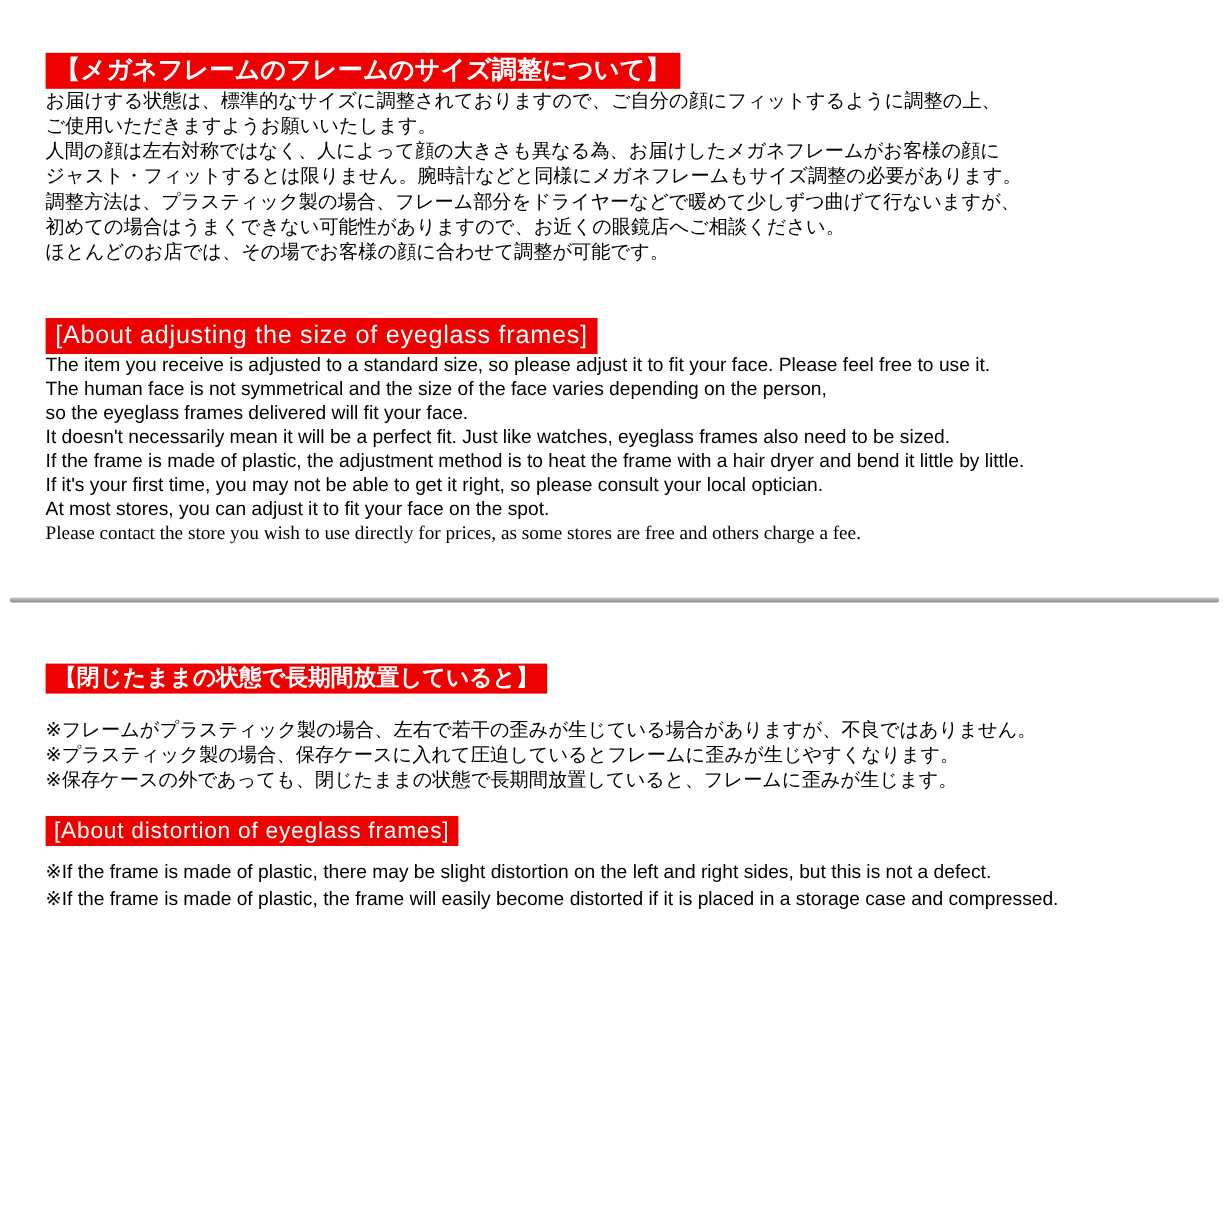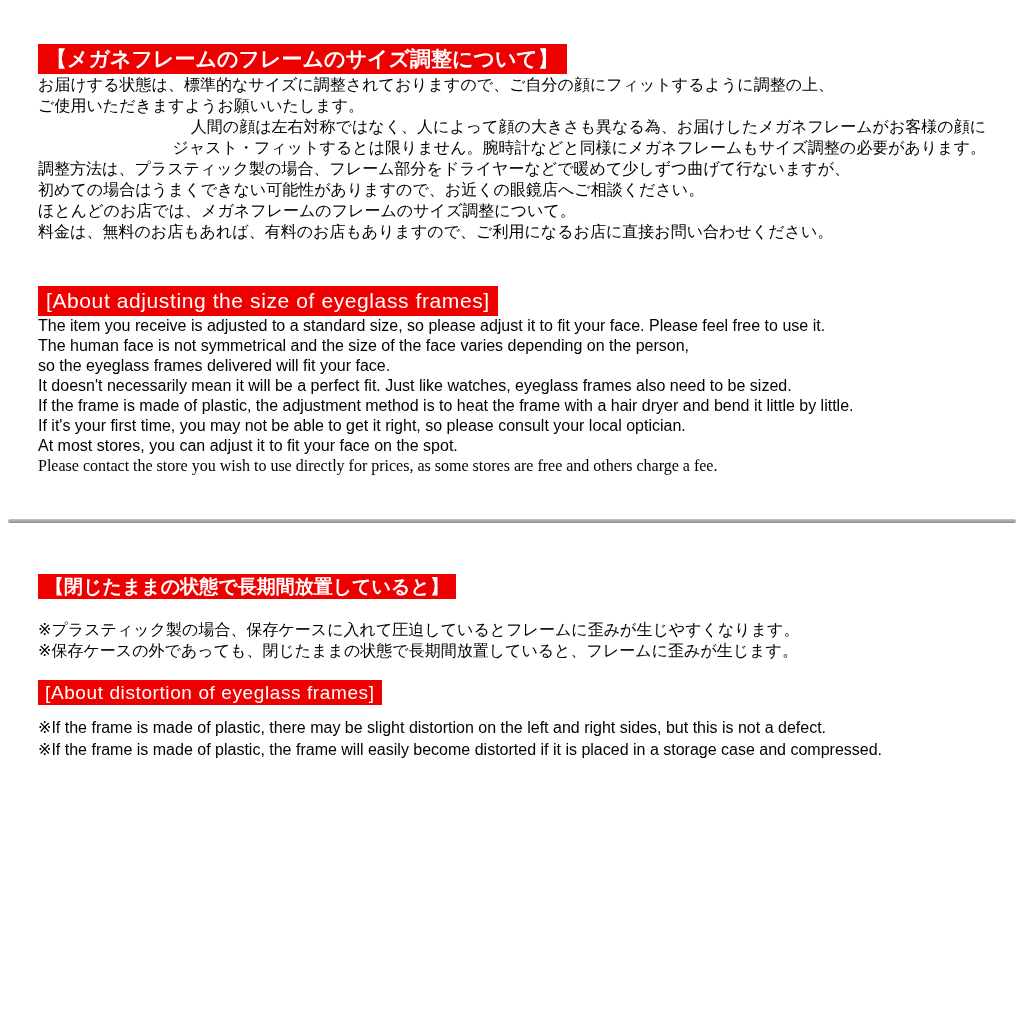--- a/index.html
+++ b/index.html
@@ -53,21 +53,21 @@
   }
   .ja-text {
     font-size: 16px;
     line-height: 21px;
   }
   .en-text {
     font-size: 16px;
     line-height: 20px;
   }
   .mt12 { margin-top: 12px; }
-  .mt18 { margin-top: 18px; text-align: right; }
+  .mt18 { margin-top: 18px; }
   .mt19 { margin-top: 19px; }
   .mt20 { margin-top: 20px; }
   .mt23 { margin-top: 23px; font-family: Liberation Serif, serif; }
   .mt25 { margin-top: 25px; }
   .mt26 { margin-top: 26px; }
   .mt44 { margin-top: 44px; }
   .mt51 { margin-top: 51px; }
   .divider {
     border: none;
     height: 4px;
@@ -91,22 +91,21 @@
     <div class="heading-row">
       <h2 class="red-heading h-lg">【メガネフレームのフレームのサイズ調整について】</h2>
     </div>
 
     <p class="body-text ja-text mt26">お届けする状態は、標準的なサイズに調整されておりますので、ご自分の顔にフィットするように調整の上、
 ご使用いただきますようお願いいたします。</p>
     <p class="body-text ja-text mt18">人間の顔は左右対称ではなく、人によって顔の大きさも異なる為、お届けしたメガネフレームがお客様の顔に
 ジャスト・フィットするとは限りません。腕時計などと同様にメガネフレームもサイズ調整の必要があります。</p>
     <p class="body-text ja-text mt20">調整方法は、プラスティック製の場合、フレーム部分をドライヤーなどで暖めて少しずつ曲げて行ないますが、
 初めての場合はうまくできない可能性がありますので、お近くの眼鏡店へご相談ください。
-ほとんどのお店では、メガネフレームのフレームのサイズ調整について。</p>
-    <p class="body-text ja-text mt20">料金は、無料のお店もあれば、有料のお店もありますので、ご利用になるお店に直接お問い合わせください。</p>
+ほとんどのお店では、その場でお客様の顔に合わせて調整が可能です。</p>
 
     <div class="heading-row mt44">
       <h2 class="red-heading h-lg en">[About adjusting the size of eyeglass frames]</h2>
     </div>
 
     <p class="body-text en-text mt25">The item you receive is adjusted to a standard size, so please adjust it to fit your face. Please feel free to use it.</p>
     <p class="body-text en-text mt20">The human face is not symmetrical and the size of the face varies depending on the person,
 so the eyeglass frames delivered will fit your face.
 It doesn't necessarily mean it will be a perfect fit. Just like watches, eyeglass frames also need to be sized.</p>
     <p class="body-text en-text mt20">If the frame is made of plastic, the adjustment method is to heat the frame with a hair dryer and bend it little by little.
@@ -116,20 +115,21 @@
   </section>
 
   <hr class="divider">
 
   <section class="content">
     <div class="heading-row mt51">
       <h2 class="red-heading h-md">【閉じたままの状態で長期間放置していると】</h2>
     </div>
 
     <div class="notes ja-text mt20">
+      <p class="body-text">※フレームがプラスティック製の場合、左右で若干の歪みが生じている場合がありますが、不良ではありません。</p>
       <p class="body-text">※プラスティック製の場合、保存ケースに入れて圧迫しているとフレームに歪みが生じやすくなります。</p>
       <p class="body-text">※保存ケースの外であっても、閉じたままの状態で長期間放置していると、フレームに歪みが生じます。</p>
     </div>
 
     <div class="heading-row mt19">
       <h2 class="red-heading h-md en">[About distortion of eyeglass frames]</h2>
     </div>
 
     <div class="notes en-text mt12">
       <p class="body-text">※If the frame is made of plastic, there may be slight distortion on the left and right sides, but this is not a defect.</p>

